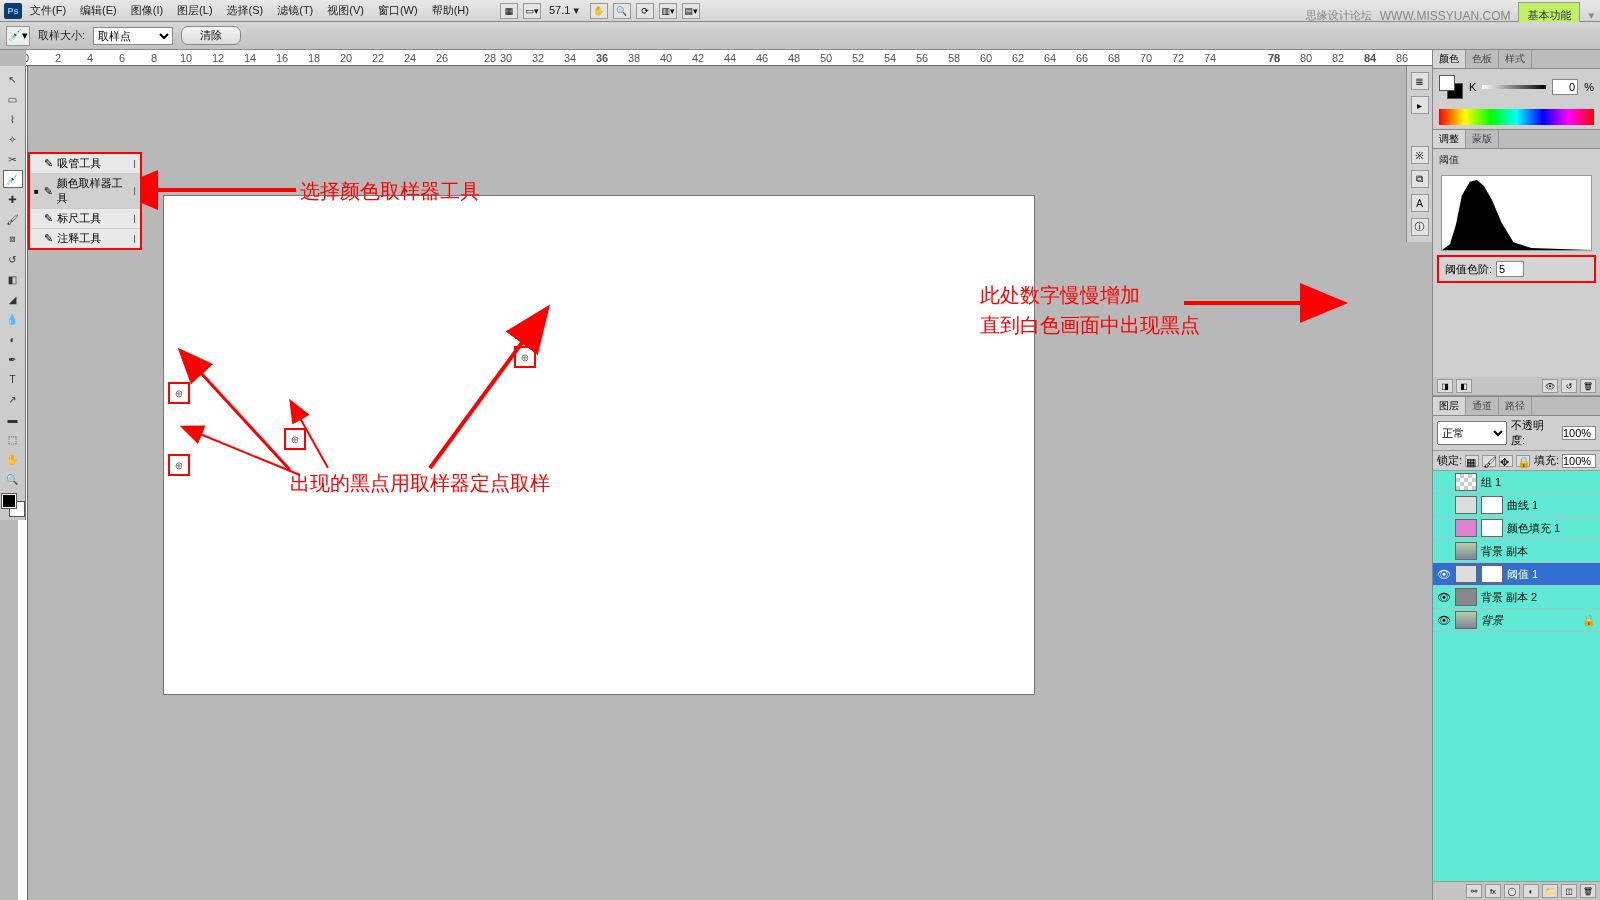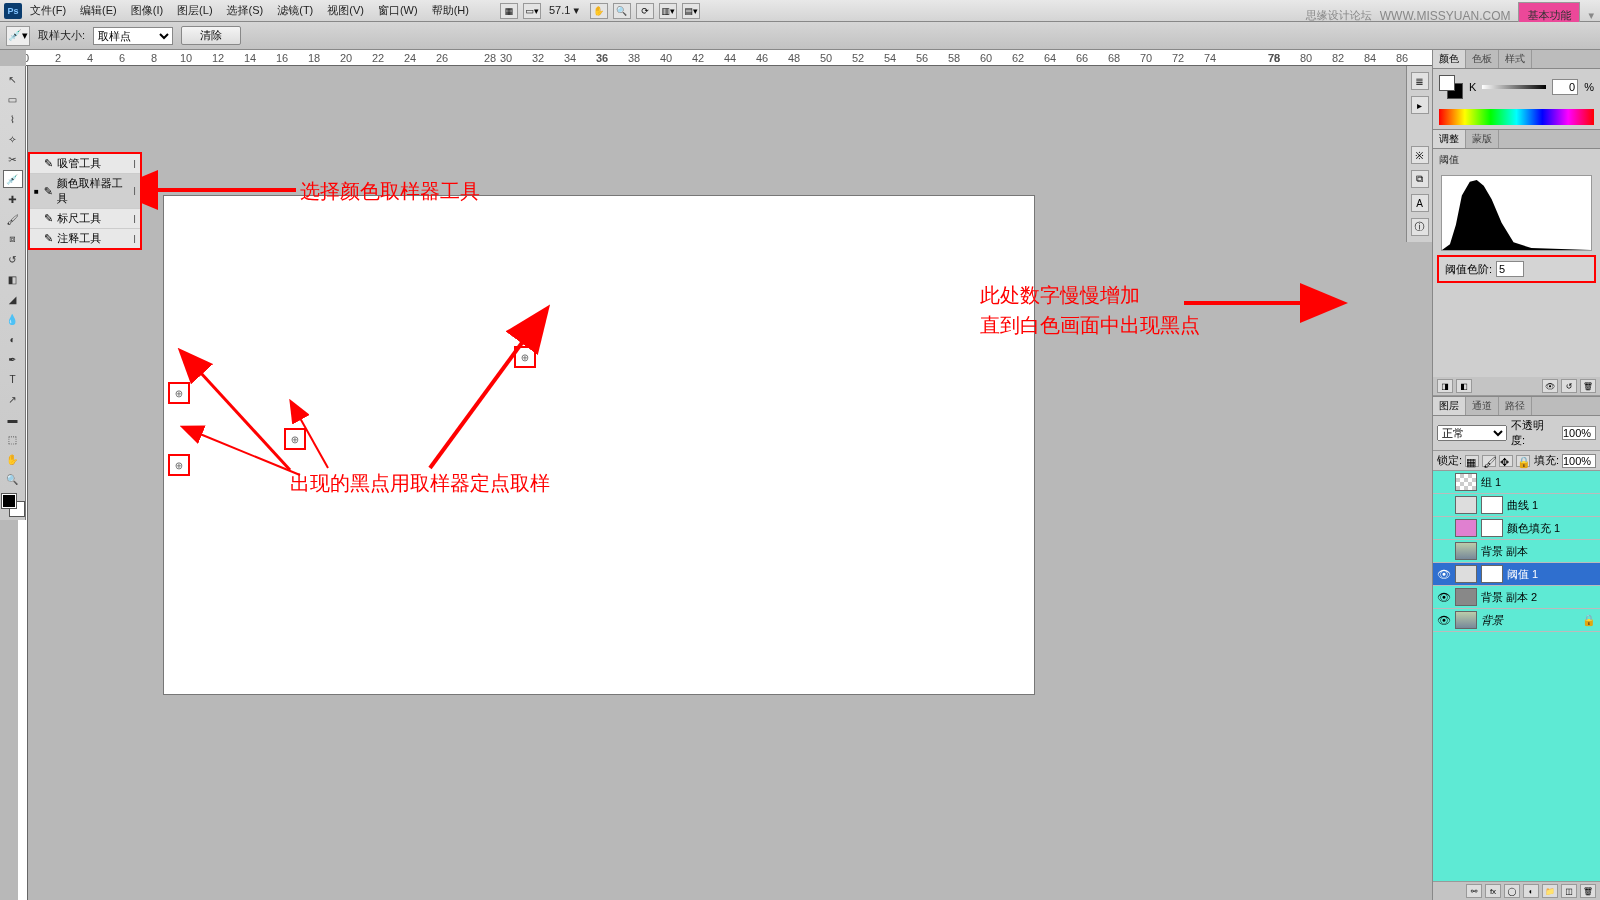--- a/index.html
+++ b/index.html
@@ -6,28 +6,28 @@
 body { background: #b8b8b8; width: 1600px; height: 900px; overflow: hidden; position: relative; }
 
 
 .menubar { position: absolute; top: 0; left: 0; right: 0; height: 22px; background: linear-gradient(#e8e8e8,#d4d4d4); border-bottom: 1px solid #888; display: flex; align-items: center; padding: 0 4px; gap: 2px; }
 .ps-logo { width: 18px; height: 16px; background: #0a3c6e; border-radius: 2px; display: flex; align-items: center; justify-content: center; color: #82c4ff; font-weight: bold; font-size: 9px; }
 .menu-item { padding: 20px 6px; color: #222; cursor: default; }
 .menubar .spacer { flex: 1; }
 .top-icon { width: 18px; height: 16px; border: 1px solid #999; background: #e4e4e4; margin-left: 3px; display:flex; align-items:center; justify-content:center; font-size:9px;}
 .zoom-val { margin: 0 6px; color:#222; }
 .right-top { position:absolute; right:6px; top:2px; display:flex; gap:8px; align-items:center; color:#888; font-size:10px;}
-.right-top .btn-basic { border:1px solid #999; background:#ec4899; padding:5px 8px; color:#333;}
+.right-top .btn-basic { border:1px solid #999; background:#bef264; padding:5px 8px; color:#333;}
 
 
 .optbar { position:absolute; top:22px; left:0; right:0; height:28px; background: linear-gradient(#d6d6d6,#c2c2c2); border-bottom:1px solid #888; display:flex; align-items:center; padding:0 6px; gap:8px;}
 .optbar .tool-ind { width:24px; height:20px; border:1px solid #999; background:#eee; display:flex; align-items:center; justify-content:center;}
 .optbar .lbl { color:#222; }
 .optbar select { height:18px; background:#fff; border:1px solid #888; width:80px;}
-.optbar .btn-clear { padding:1px 18px; border:1px solid #888; background:linear-gradient(#f4f4f4,#ddd); border-radius:2px;}
+.optbar .btn-clear { padding:1px 18px; border:1px solid #888; background:linear-gradient(#f4f4f4,#ddd); border-radius:7px;}
 
 
 .ruler-h { position:absolute; top:50px; left:26px; right:168px; height:16px; background:#fff; border-bottom:1px solid #666; font-size:8px; color:#555; overflow:hidden;}
 .ruler-h span{ position:absolute; top:2px; transform:translateX(-50%);}
 .ruler-v { position:absolute; top:66px; left:18px; width:10px; bottom:0; background:#fff; border-right:1px solid #666; }
 
 
 .toolbox { position:absolute; top:66px; left:0; width:26px; background:linear-gradient(#d8d8d8,#c8c8c8); border-right:1px solid #777; padding:4px 2px; display:flex; flex-direction:column; gap:2px; align-items:center;}
 .tbtn { width:20px; height:18px; border:1px solid transparent; display:flex; align-items:center; justify-content:center; font-size:10px; color:#333; cursor:default;}
 .tbtn.sel { background:#fff; border:1px solid #666;}
@@ -75,21 +75,21 @@
 .adj-label{font-size:10px;color:#333;}
 .histo{ margin:4px 8px; height:76px; background:#fff; border:1px solid #999; position:relative;}
 .histo svg{width:100%; height:100%;}
 .thresh-box{ border:2px solid #f00; margin:4px; padding:4px 6px; display:flex; align-items:center; gap:4px; background:#d4d4d4;}
 .thresh-box input{ width:28px; border:1px solid #888; text-align:left; padding:1px 2px;}
 
 .layers-panel{ border-top:1px solid #888; flex:1; display:flex; flex-direction:column;}
 .iconrow{display:flex; gap:3px; padding:2px 4px; border-bottom:1px solid #999; background:#c4c4c4;}
 .iconrow .ic{width:16px;height:14px;border:1px solid #999;background:#ddd;font-size:8px;display:flex;align-items:center;justify-content:center;}
 .lay-opts{display:flex; align-items:center; padding:2px 4px; gap:4px; font-size:10px; border-bottom:1px solid #999;}
-.lay-opts select{flex:0 0 70px; height:16px;}
+.lay-opts select{flex:0 0 70px; height:24px;}
 .lay-opts .r{margin-left:auto;}
 .lay-opts input{width:34px; border:1px solid #888;}
 .lock-row{display:flex; padding:2px 4px; gap:3px; font-size:10px; border-bottom:1px solid #999; align-items:center;}
 .lock-row .r{margin-left:auto;}
 .lock-row input{width:34px;border:1px solid #888;}
 .layers-list{flex:1; overflow:auto; background:#5eead4;}
 .layer{display:flex; align-items:center; padding:2px 4px; gap:4px; border-bottom:1px solid #bbb; font-size:10px;}
 .layer.sel{background:#2f6fcf; color:#fff;}
 .layer .eye{width:14px;text-align:center;}
 .layer .thumb{width:22px;height:18px;border:1px solid #666;background:#fff;}
@@ -174,21 +174,21 @@
     <span style="left: 1024px;">64</span>
     <span style="left: 1056px;">66</span>
     <span style="left: 1088px;">68</span>
     <span style="left: 1120px;">70</span>
     <span style="left: 1152px;">72</span>
     <span style="left: 1184px;">74</span>
     <span style="left: 1216px; margin-left: 32px;">76</span>
     <span style="left: 1248px; font-weight: bold;">78</span>
     <span style="left: 1280px;">80</span>
     <span style="left: 1312px;">82</span>
-    <span style="left: 1344px;">84</span>
+    <span style="left: 1344px; font-weight: bold;">84</span>
     <span style="left: 1376px;">86</span>
   </div>
 <div class="ruler-v"></div>
 
 <div class="toolbox">
   <div class="tbtn">↖</div>
   <div class="tbtn">▭</div>
   <div class="tbtn">⌇</div>
   <div class="tbtn">✧</div>
   <div class="tbtn">✂</div>

